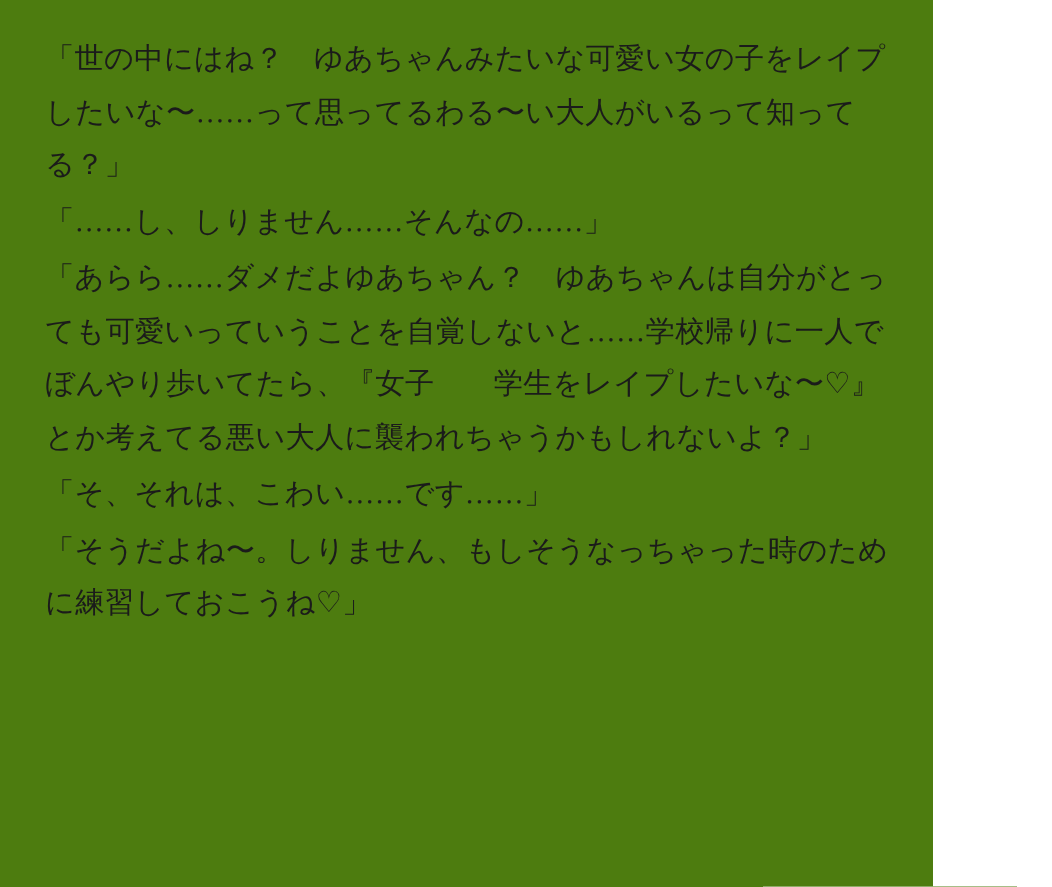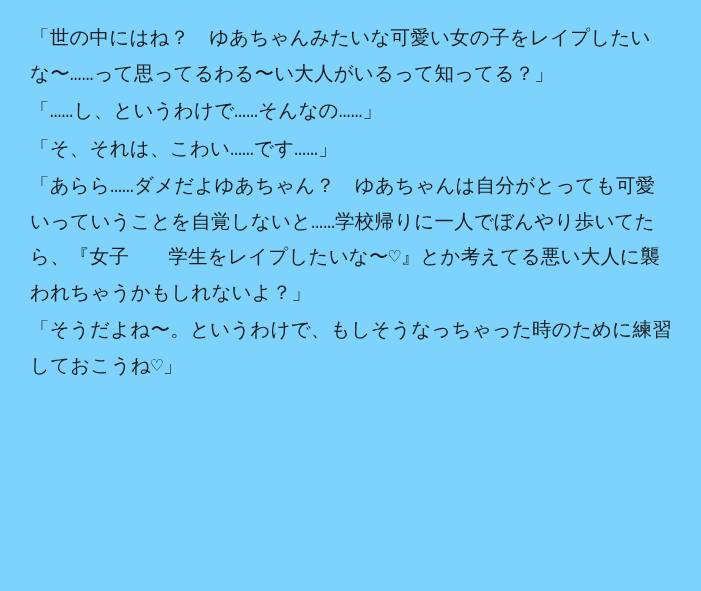--- a/index.html
+++ b/index.html
@@ -8,40 +8,39 @@
   }
   body {
     width: 701px;
     height: 591px;
     background: #ffffff;
     font-family: "Liberation Serif", "DejaVu Serif", serif;
     overflow: hidden;
   }
   #page {
     position: relative;
-    width: 701px;
+    width: 622px;
     height: 591px;
     box-sizing: border-box;
     padding: 22px 26px 0 30px;
-    background: #7dd3fc;
-    font-family: Liberation Mono, monospace;
+    background: #4d7c0f;
   }
   .para {
     margin: 0 0 2px 0;
     font-size: 19.5px;
     line-height: 35.5px;
     color: #1b1b1b;
     letter-spacing: 0.2px;
     text-align: left;
     white-space: pre-wrap;
     word-break: break-all;
   }
 </style>
 </head>
 <body>
 
 <div id="page">
   <p class="para">「世の中にはね？　ゆあちゃんみたいな可愛い女の子をレイプしたいな〜……って思ってるわる〜い大人がいるって知ってる？」</p>
-  <p class="para">「……し、というわけで……そんなの……」</p>
+  <p class="para">「……し、しりません……そんなの……」</p>
+  <p class="para">「あらら……ダメだよゆあちゃん？　ゆあちゃんは自分がとっても可愛いっていうことを自覚しないと……学校帰りに一人でぼんやり歩いてたら、『女子　　学生をレイプしたいな〜♡』とか考えてる悪い大人に襲われちゃうかもしれないよ？」</p>
   <p class="para">「そ、それは、こわい……です……」</p>
-  <p class="para">「あらら……ダメだよゆあちゃん？　ゆあちゃんは自分がとっても可愛いっていうことを自覚しないと……学校帰りに一人でぼんやり歩いてたら、『女子　　学生をレイプしたいな〜♡』とか考えてる悪い大人に襲われちゃうかもしれないよ？」</p>
-  <p class="para">「そうだよね〜。というわけで、もしそうなっちゃった時のために練習しておこうね♡」</p>
+  <p class="para">「そうだよね〜。しりません、もしそうなっちゃった時のために練習しておこうね♡」</p>
 </div>
 
 </body></html>

